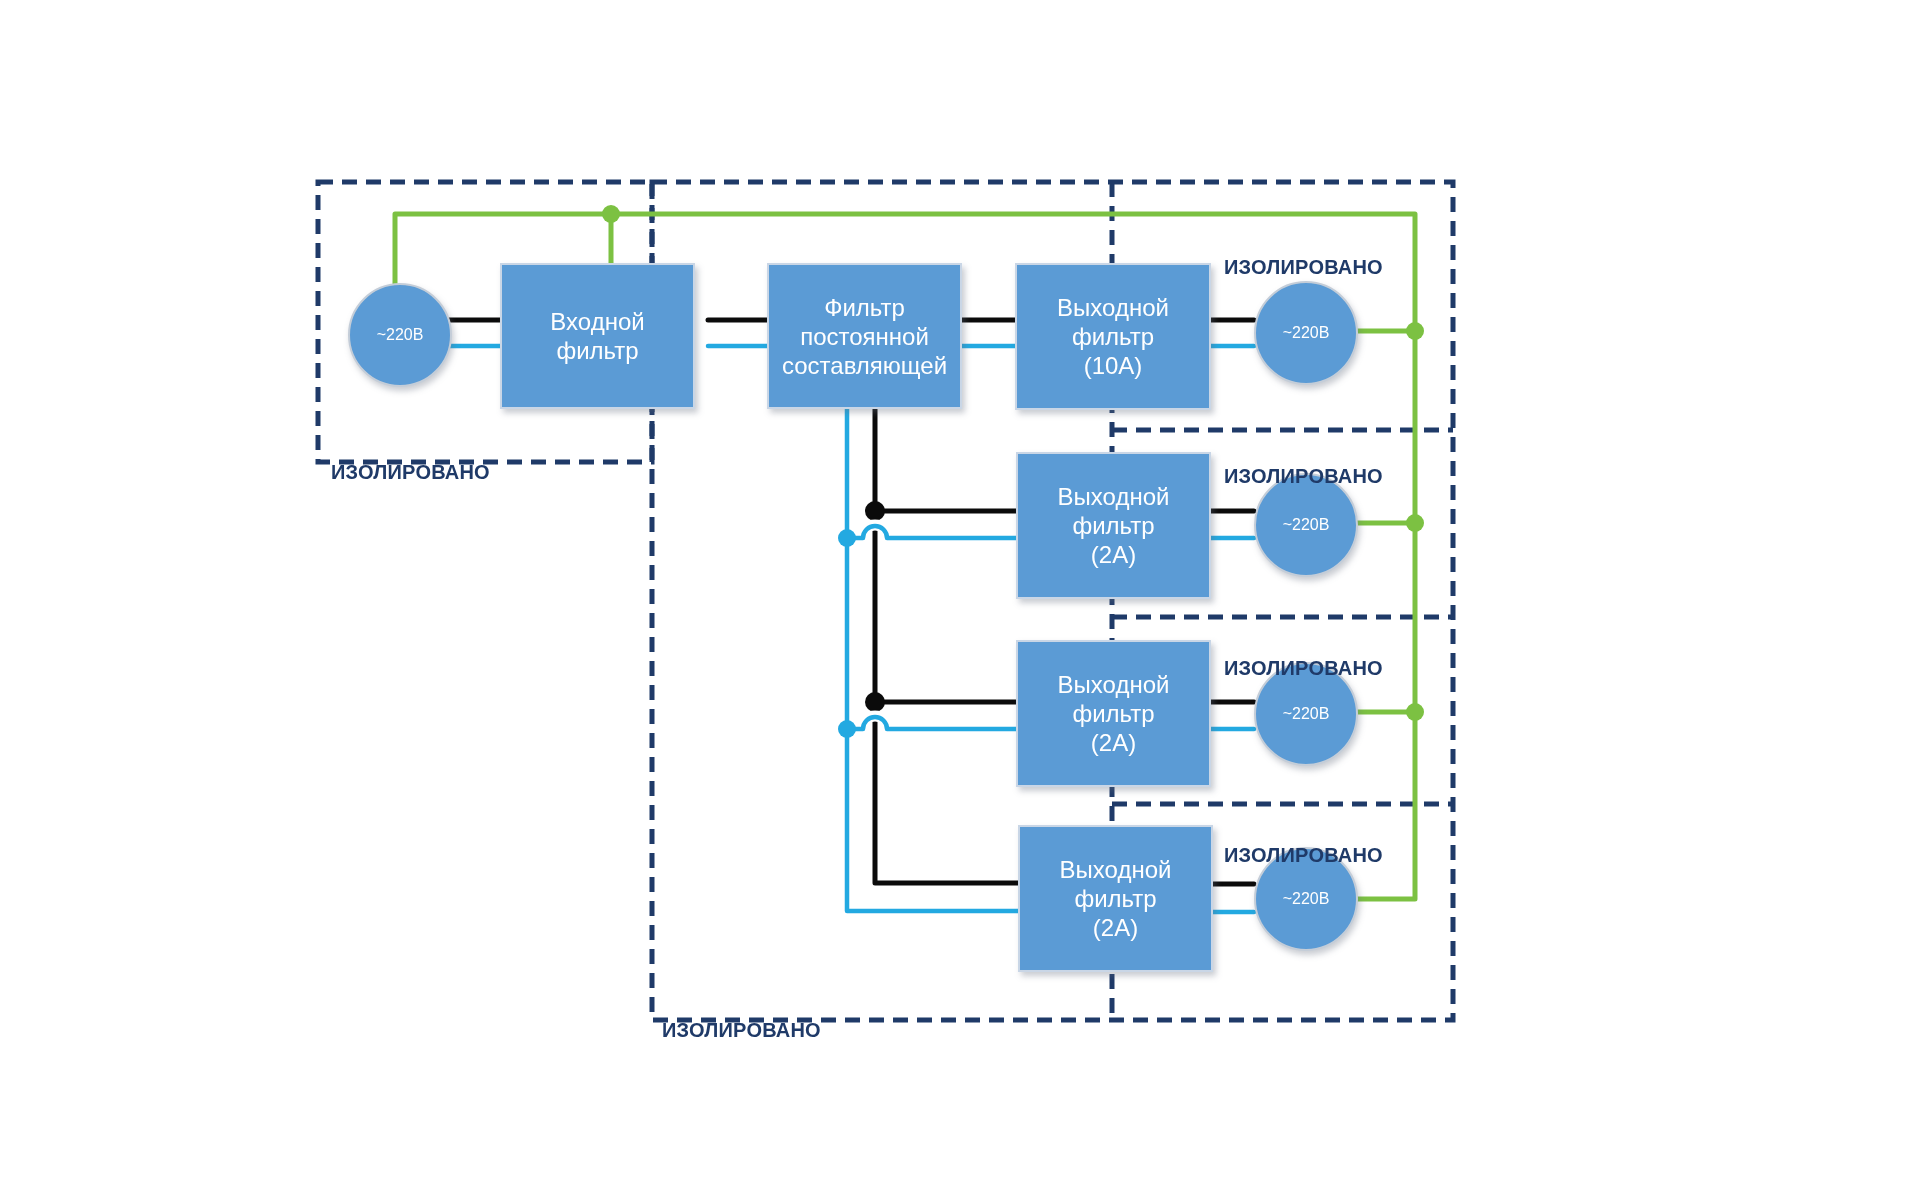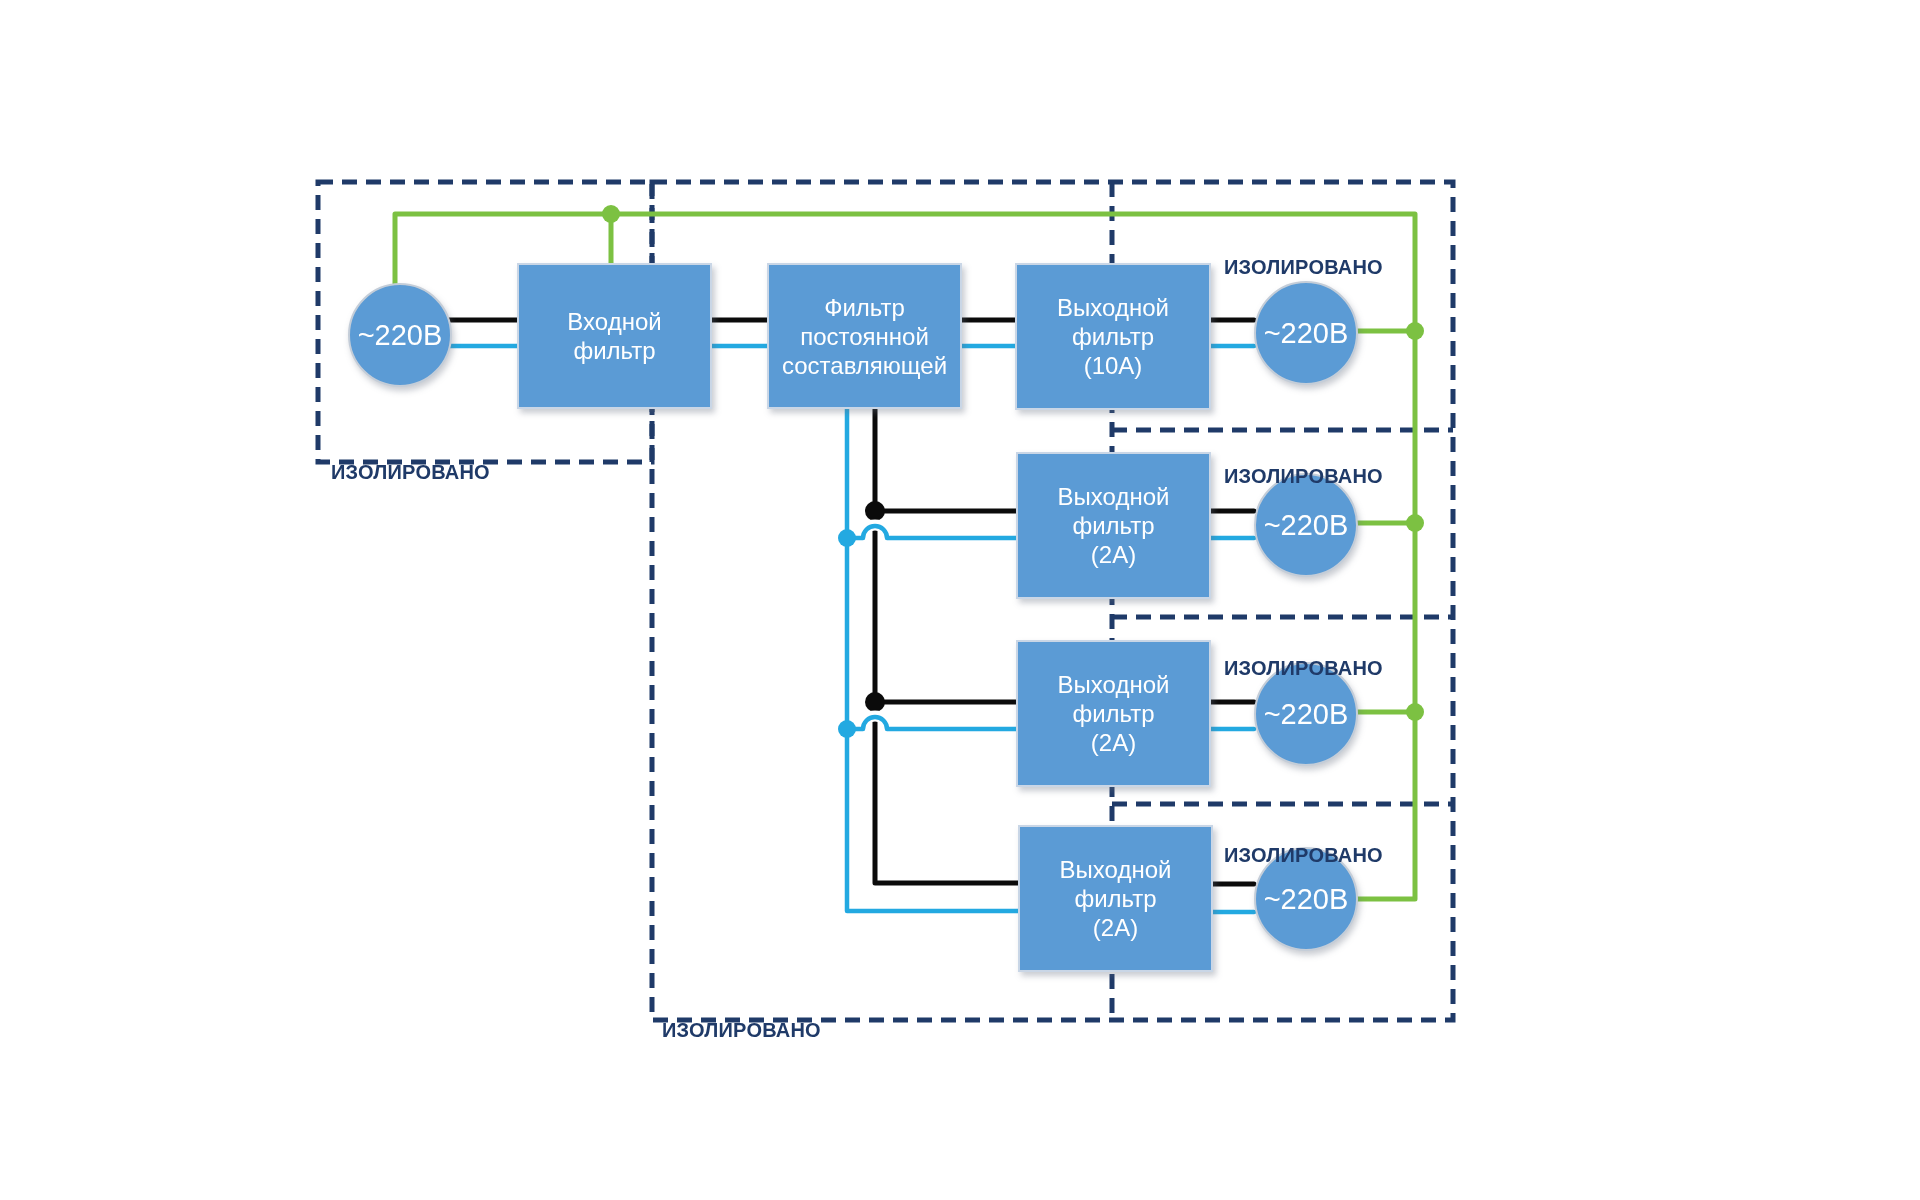--- a/index.html
+++ b/index.html
@@ -27,21 +27,21 @@
   .rectnode{
     width:191px;height:142px;
     border:2px solid #c9d6e6;
     box-shadow:3px 4px 6px rgba(100,110,125,.35);
     font-size:24px;line-height:29px;
   }
   .circlenode{
     width:100px;height:100px;border-radius:50%;
     border:2px solid #c4cdd8;
     box-shadow:2px 4px 6px rgba(100,110,125,.35);
-    font-size:29px;line-height:26px;
+    font-size:16px;line-height:26px;
   }
   .iso{
     position:absolute;z-index:2;font-size:20px;font-weight:bold;color:var(--c-navy);
     letter-spacing:0.2px;white-space:nowrap;margin-top:28px;
   }
   .iso.right{width:150px;text-align:right;}
 </style>
 </head>
 <body>
 
@@ -90,21 +90,21 @@
     <path class="ln-cyan" d="M847,729 H863 A12 12 0 0 1 887,729 H1016"></path>
     <path class="ln-cyan" d="M1207,538 H1254"></path>
     <path class="ln-cyan" d="M1207,729 H1254"></path>
     <path class="ln-cyan" d="M1207,912 H1254"></path>
     <circle class="dot-cyan" cx="847" cy="538" r="9"></circle>
     <circle class="dot-cyan" cx="847" cy="729" r="9"></circle>
   </svg>
 
   <div class="node circlenode" style="left:348px;top:283px;">~220В</div>
 
-  <div class="node rectnode" style="left:517px;top:263px;">Входной
+  <div class="node rectnode" style="left:500px;top:263px;">Входной
 фильтр</div>
 
   <div class="node rectnode" style="left:767px;top:263px;">Фильтр
 постоянной
 составляющей</div>
 
   <div class="node rectnode" style="left:1015px;top:263px;width:192px;height:143px;">Выходной
 фильтр
 (10А)</div>
 

